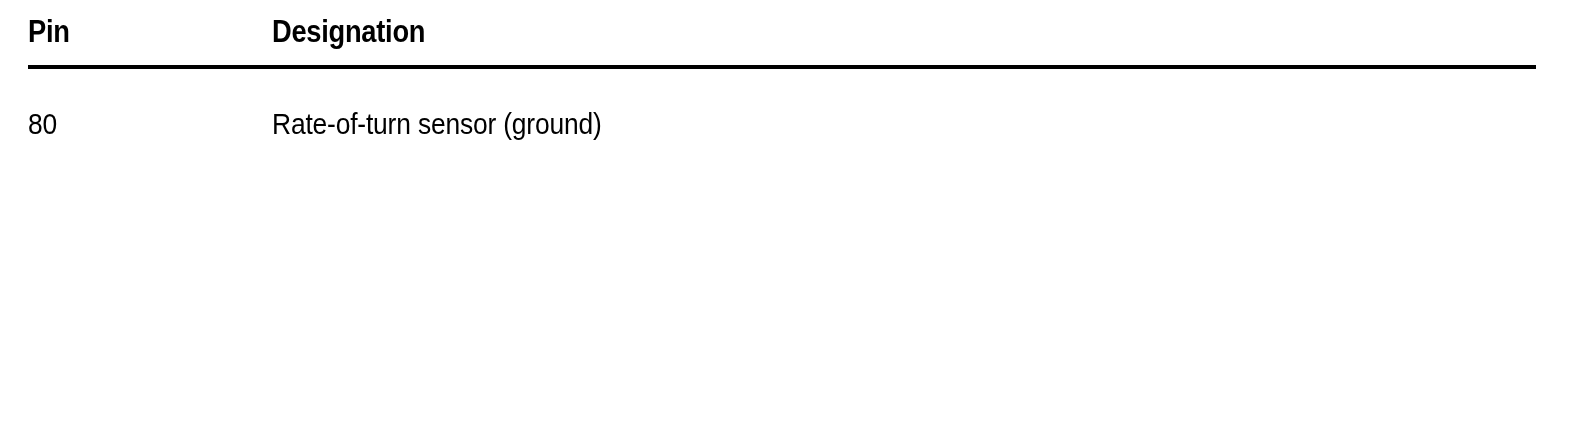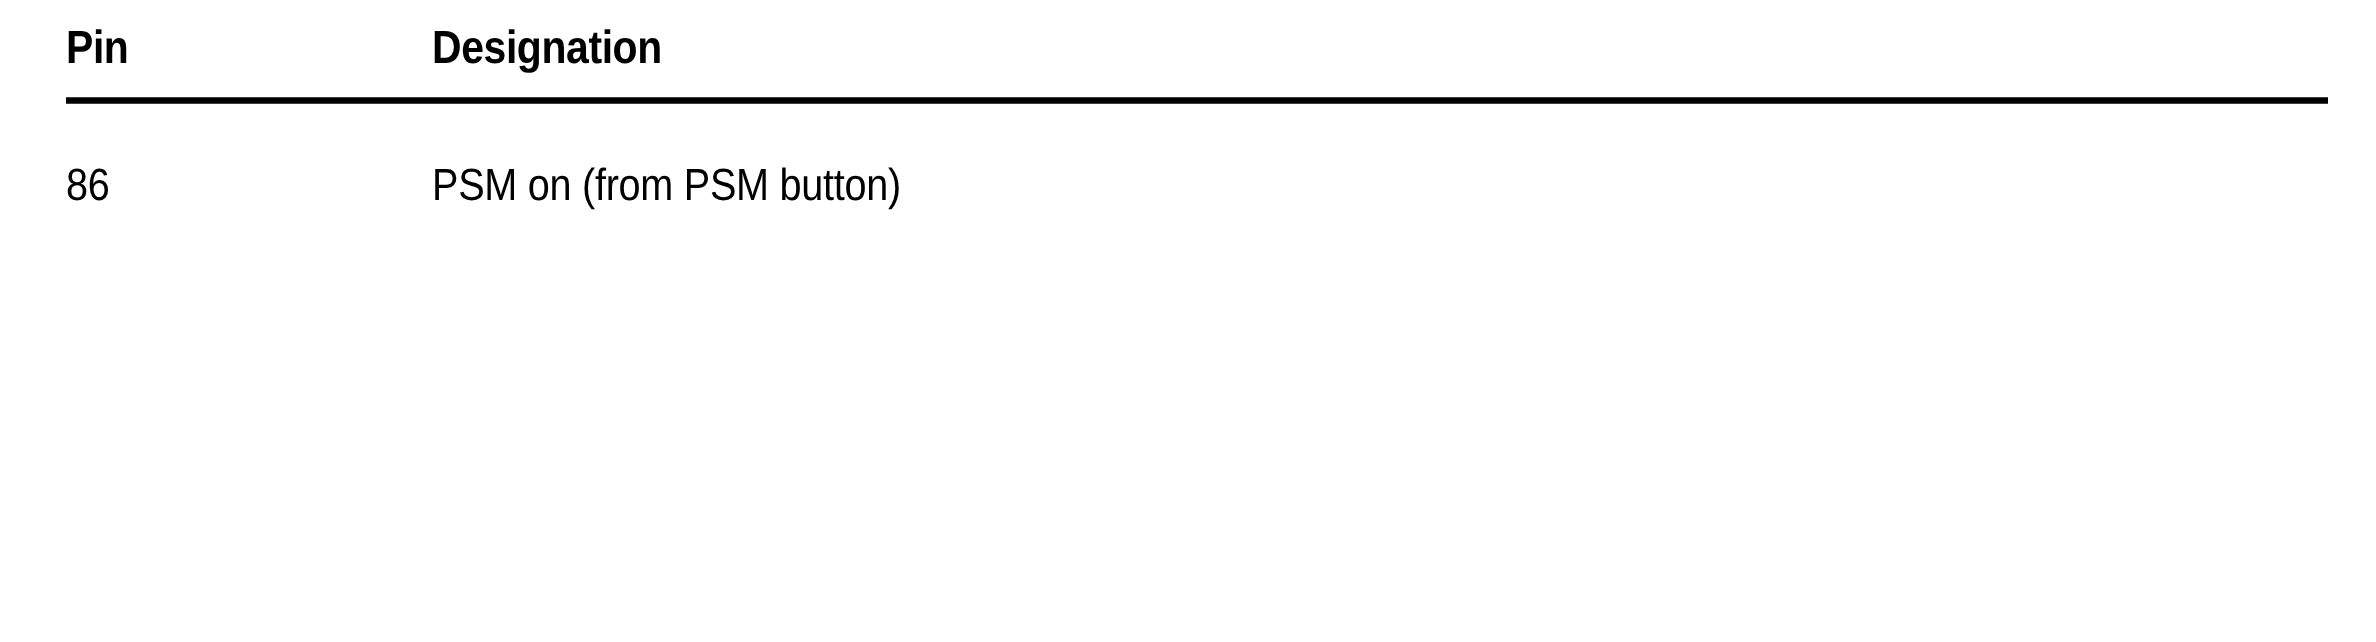--- a/index.html
+++ b/index.html
@@ -12,21 +12,21 @@
     width: 1584px;
     height: 428px;
     overflow: hidden;
     font-family: "Liberation Sans", "DejaVu Sans", sans-serif;
     color: #000000;
     -webkit-font-smoothing: none;
   }
 
   .table-wrap {
     position: absolute;
-    left: 16px;
+    left: 0;
     top: 0;
     width: 1392px;
     height: 428px;
   }
 
   table.pin-table {
     position: absolute;
     left: 28px;
     top: 14px;
     width: 1508px;
@@ -96,22 +96,22 @@
         </th>
         <th>
           <span class="cell-inner">Designation</span>
         </th>
       </tr>
     </thead>
 
     <tbody>
       <tr>
         <td>
-          <span class="cell-inner">86</span>
+          <span class="cell-inner">80</span>
         </td>
         <td>
-          <span class="cell-inner">PSM on (from PSM button)</span>
+          <span class="cell-inner">Rate-of-turn sensor (ground)</span>
         </td>
       </tr>
     </tbody>
   </table>
 
 </div>
 
 </body></html>

